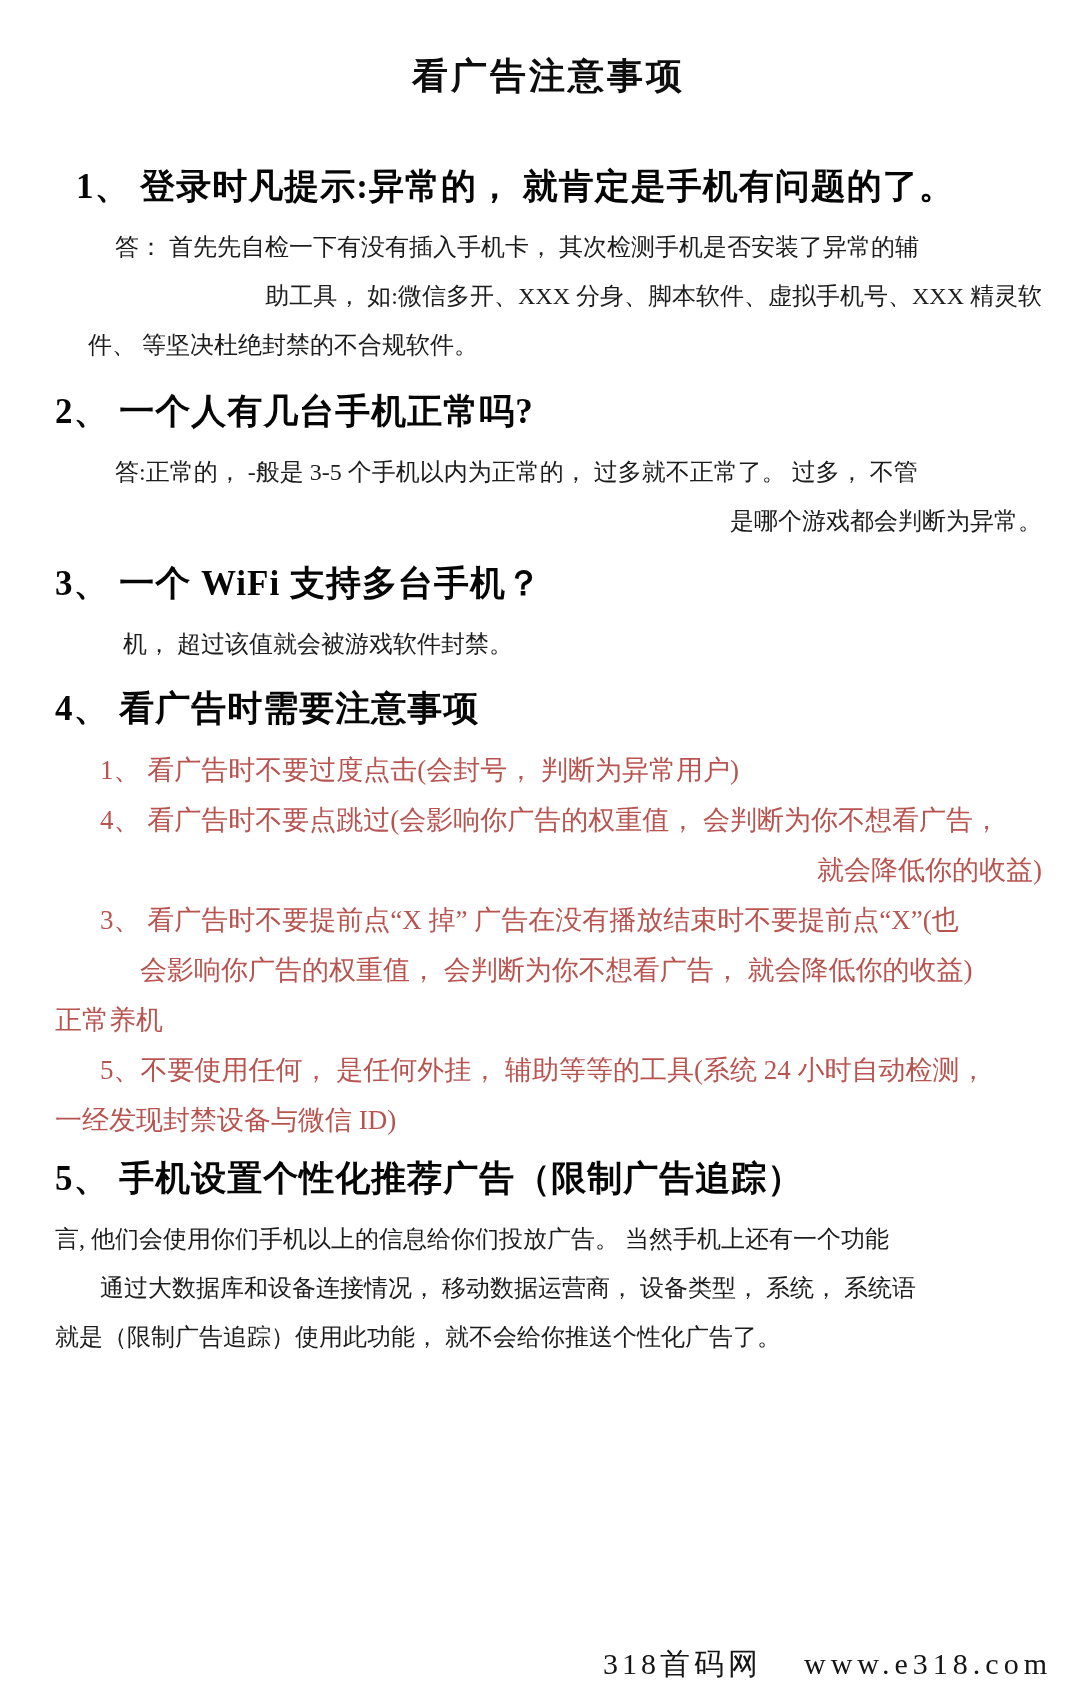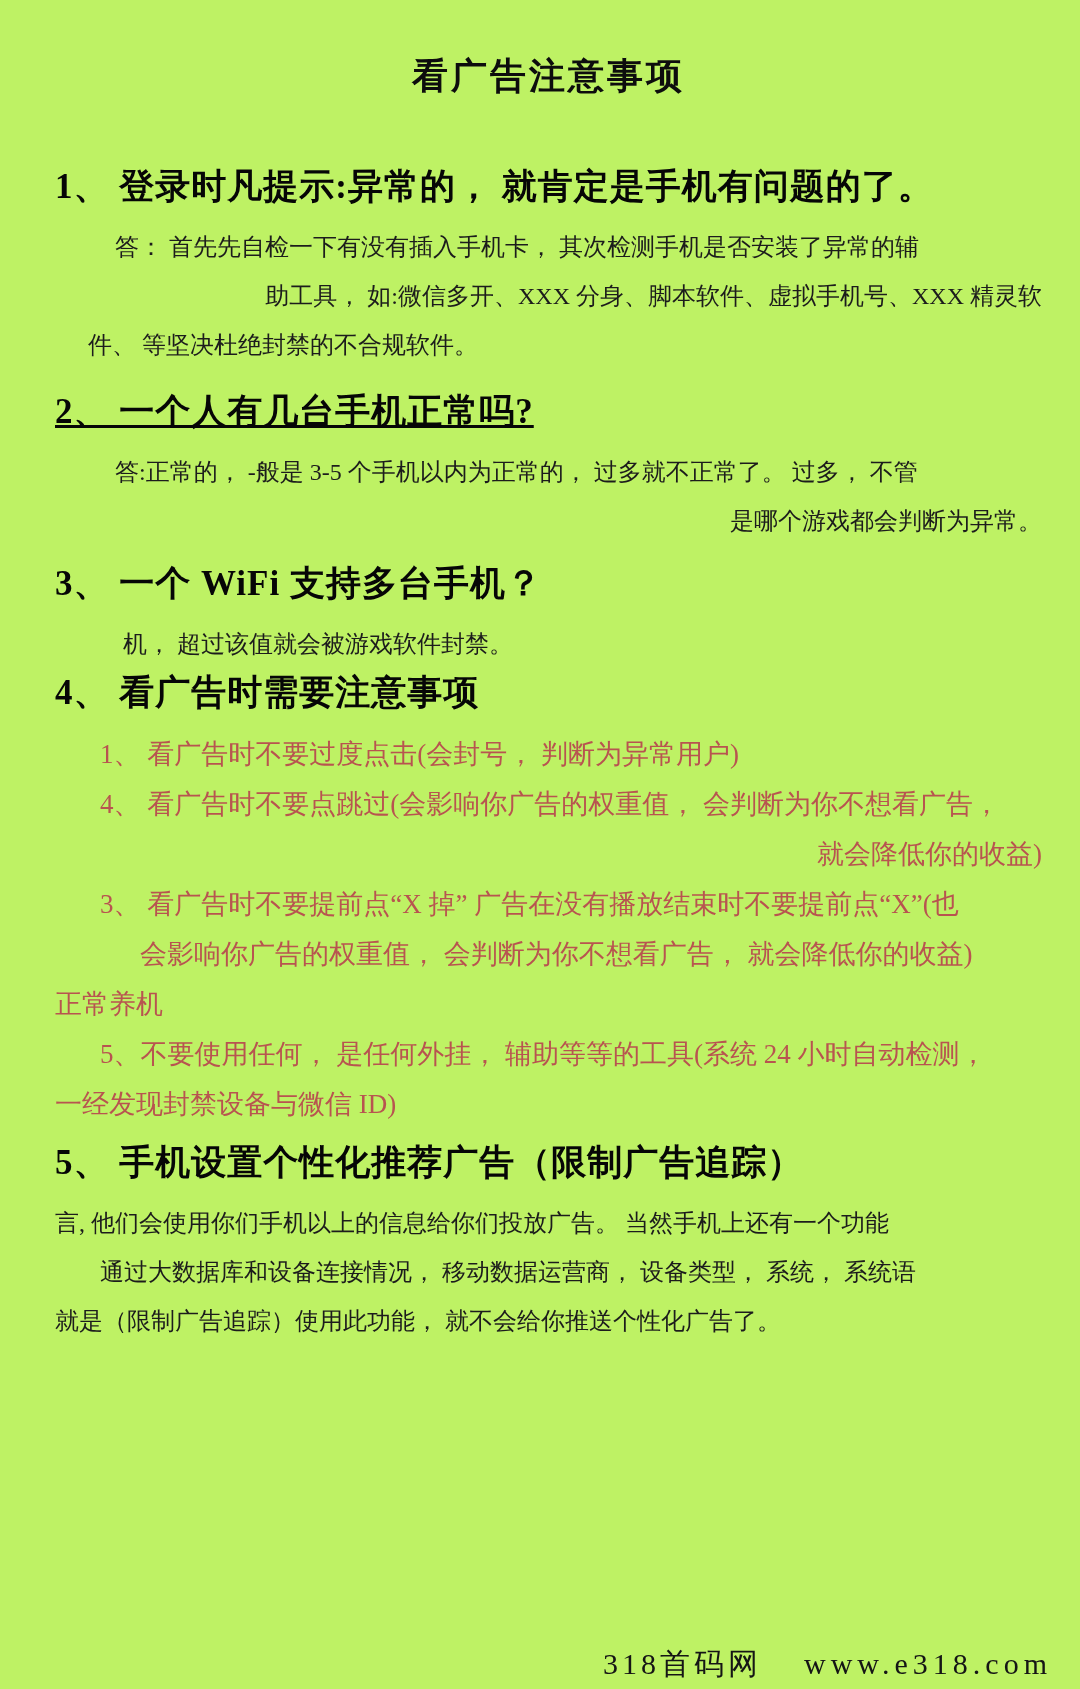--- a/index.html
+++ b/index.html
@@ -1,32 +1,32 @@
 <!DOCTYPE html>
 <html><head>
 <meta charset="utf-8">
 <style>
   html,body{margin:0;padding:0;background:#e9e9e9;}
   .page{
-    width:1080px;height:1689px;position:relative;background:#bef264;
+    width:1080px;height:1689px;position:relative;background:#ffffff;
     font-family:"Liberation Serif","DejaVu Serif",serif;
     overflow:hidden;margin:0 auto;
   }
   .content{padding:52px 38px 0 55px;}
   .doc-title{
     font-size:36px;font-weight:700;text-align:center;margin:0;
     color:#0d0d0d;letter-spacing:3px;
   }
   .sec-h{
     font-size:35px;font-weight:700;margin:0;color:#060606;letter-spacing:1px;
   }
-  .mt-s1{margin-top:62px;}
-  .mt-s2{margin-top:18px;text-decoration:underline;}
+  .mt-s1{margin-top:62px;margin-left:21px;}
+  .mt-s2{margin-top:18px;}
   .mt-s3{margin-top:14px;}
-  .mt-s4{}
+  .mt-s4{margin-top:16px;}
   .mt-s5{margin-top:10px;}
   .ln{
     font-size:24px;line-height:49px;margin:0;color:#1c1c1c;
     white-space:nowrap;
   }
   .sec-h + .ln{margin-top:13px;}
   .red{color:#b85450;font-size:27px;line-height:50px;}
   .ind-a{padding-left:60px;}   
   .ind-b{padding-left:95px;text-align:right;}   
   .ind-c{padding-left:33px;}   

